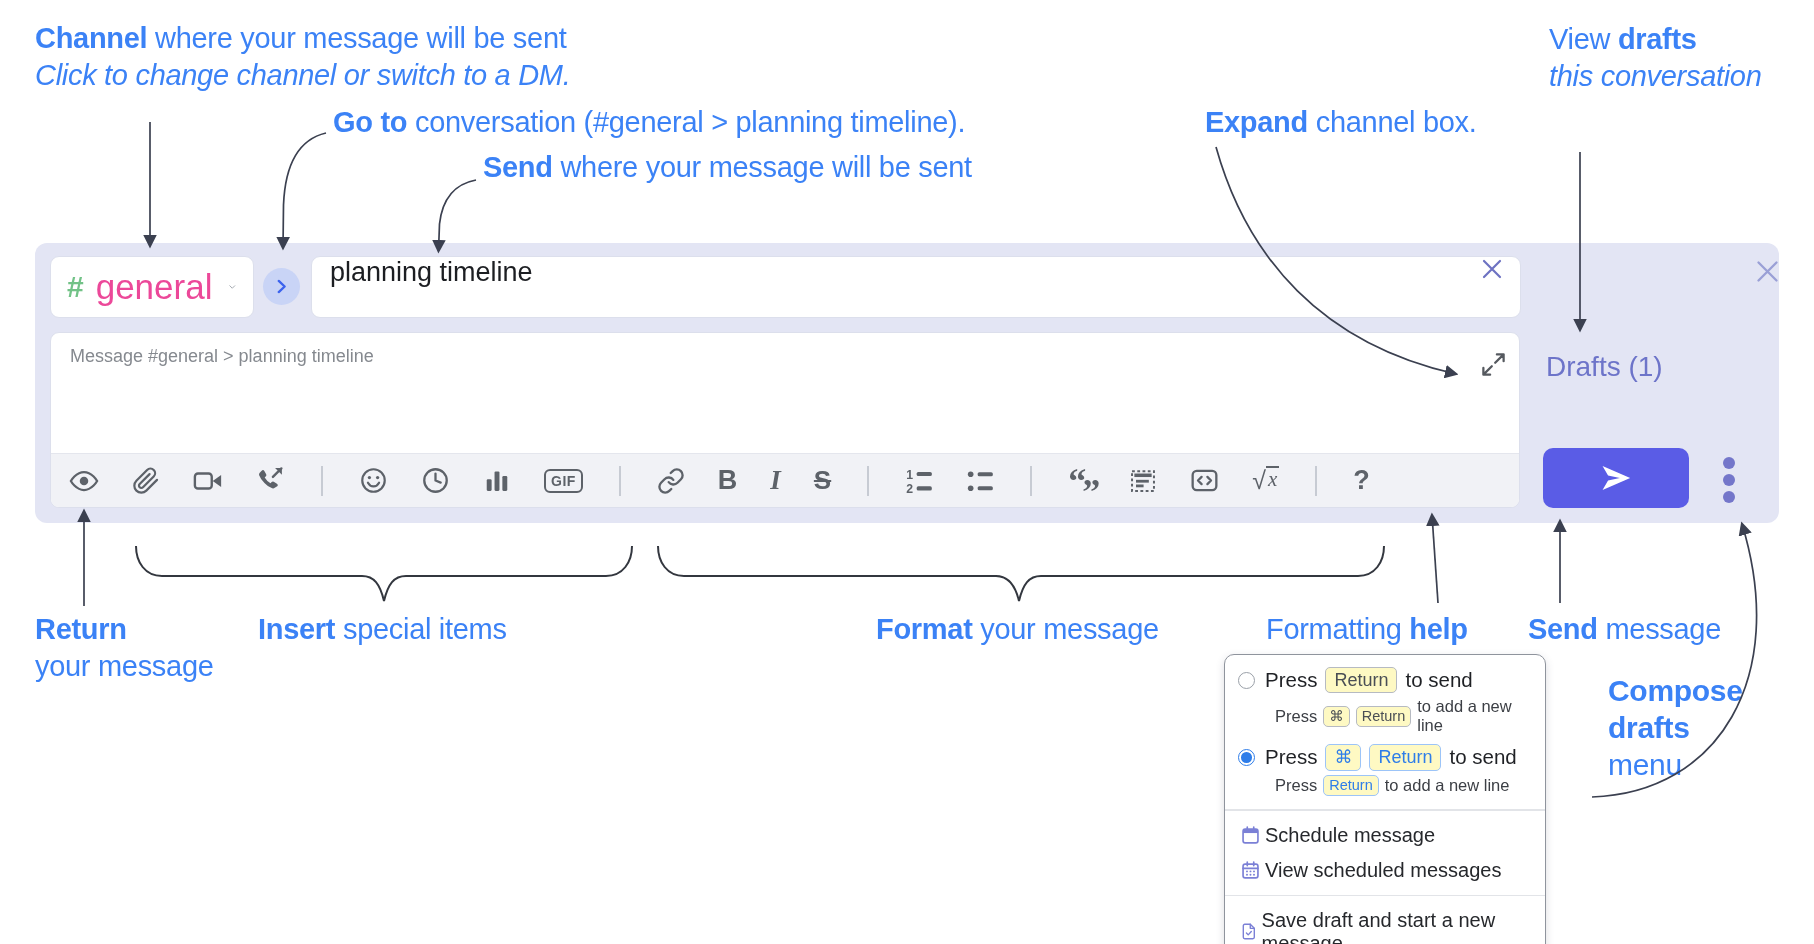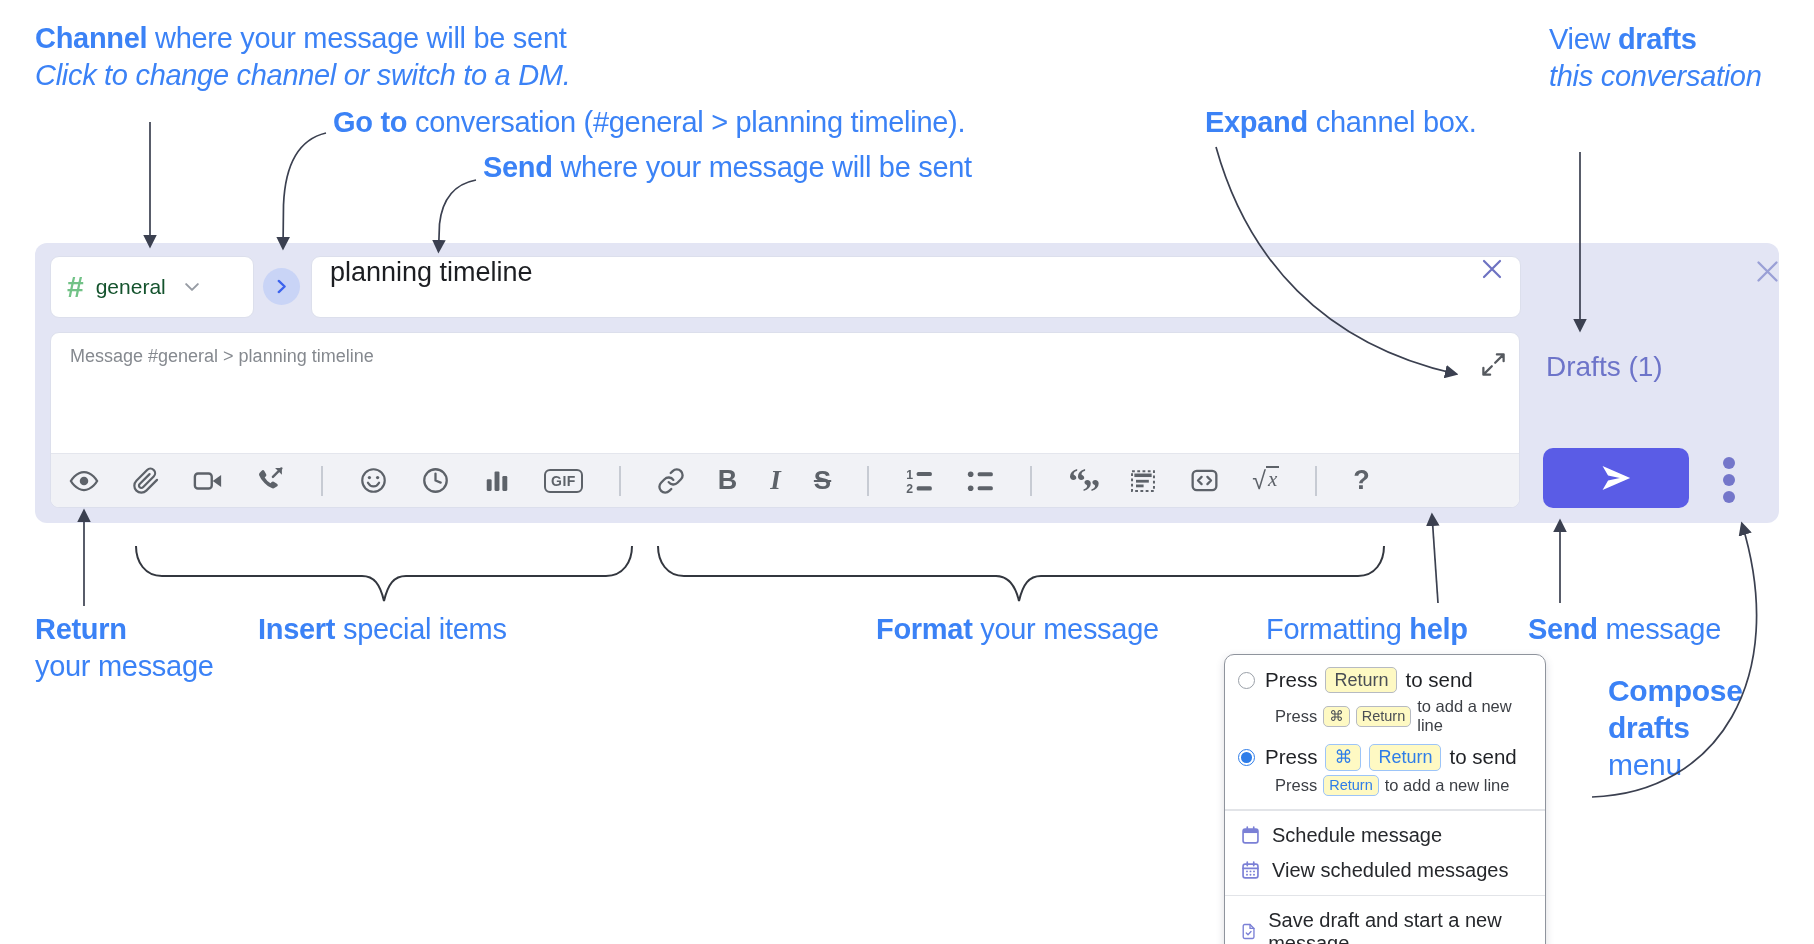--- a/index.html
+++ b/index.html
@@ -8,21 +8,21 @@
   .ann{position:absolute;font-size:29px;line-height:37px;letter-spacing:-.3px;color:#3b82f6;white-space:nowrap}
   .ann b{font-weight:700}
   .it{font-style:italic}
   
   .compose{position:absolute;left:35px;top:243px;width:1744px;height:280px;
            background:#e3e5f4;border-radius:12px;z-index:1}
   .whitebox{background:#fff;border:1px solid #dcdfec;border-radius:9px;box-sizing:border-box}
   .channel-btn{position:absolute;left:15px;top:13px;width:204px;height:62px;
                display:flex;align-items:center;gap:12px;padding:0 16px;cursor:pointer}
   .hash{color:#72c287;font-weight:700;font-size:30px}
-  .chname{font-size:21px;color:#14532d}
+  .chname{font-size:35px;color:#ec4899}
   .goto-circle{position:absolute;left:228px;top:25px;width:37px;height:37px;border-radius:50%;
                background:#c9d4f6;display:flex;align-items:center;justify-content:center;cursor:pointer}
   .topic-field{position:absolute;left:276px;top:13px;width:1210px;height:62px;
                display:flex;align-items:flex-start;padding:0 16px 0 18px}
   .topic-text{font-size:27px;color:#1c1e22;flex:1}
   .iconbtn{display:flex;align-items:center;justify-content:center;cursor:pointer;border:none;background:none;padding:0}
   .close-x{position:absolute;left:1712px;top:8px;width:40px;height:40px}
   .drafts{position:absolute;left:1511px;top:108px;font-size:28px;color:#6d74c9;cursor:pointer}
   .msgbox{position:absolute;left:15px;top:89px;width:1470px;height:176px}
   .placeholder{position:absolute;left:19px;top:13px;font-size:18px;color:#85898f}
@@ -57,21 +57,21 @@
   .prow .txt{display:flex;align-items:center;gap:8px}
   .radio{width:17px;height:17px;border:1.8px solid #9aa0a8;border-radius:50%;flex:none;position:relative;box-sizing:border-box}
   .radio.sel{border-color:#2e7de9}
   .radio.sel::after{content:"";position:absolute;inset:2.2px;background:#2e7de9;border-radius:50%}
   .psub{padding:1px 13px 6px 50px;font-size:16.5px;color:#3c3f45;display:flex;align-items:center;gap:6px}
   .key{border:1.4px solid #b6bac2;border-radius:5px;padding:0 8px;color:#4a4e55;background:#fef9c3;
        display:inline-block;line-height:1.35;font-size:18px;font-family:"Liberation Sans",sans-serif}
   .key.sm{font-size:14.5px;padding:0 5px}
   .key.blue{border-color:#9cc4f8;color:#2e7de9}
   .pdivider{height:1.4px;background:#e2e4e8;margin:7px 0}
-  .pitem{display:flex;align-items:center;gap:11px;padding:6px 15px;font-size:20px;color:#26282c;cursor:pointer}
+  .pitem{display:flex;align-items:center;gap:4px;padding:6px 15px;font-size:20px;color:#26282c;cursor:pointer}
   
   #overlay{position:absolute;left:0;top:0;z-index:6;pointer-events:none}
 </style>
 </head>
 <body>
 
 <div class="ann" style="left:35px;top:20px">
   <div><b>Channel</b><span> where your message will be sent</span></div>
   <div class="it">Click to change channel or switch to a DM.</div>
 </div>

